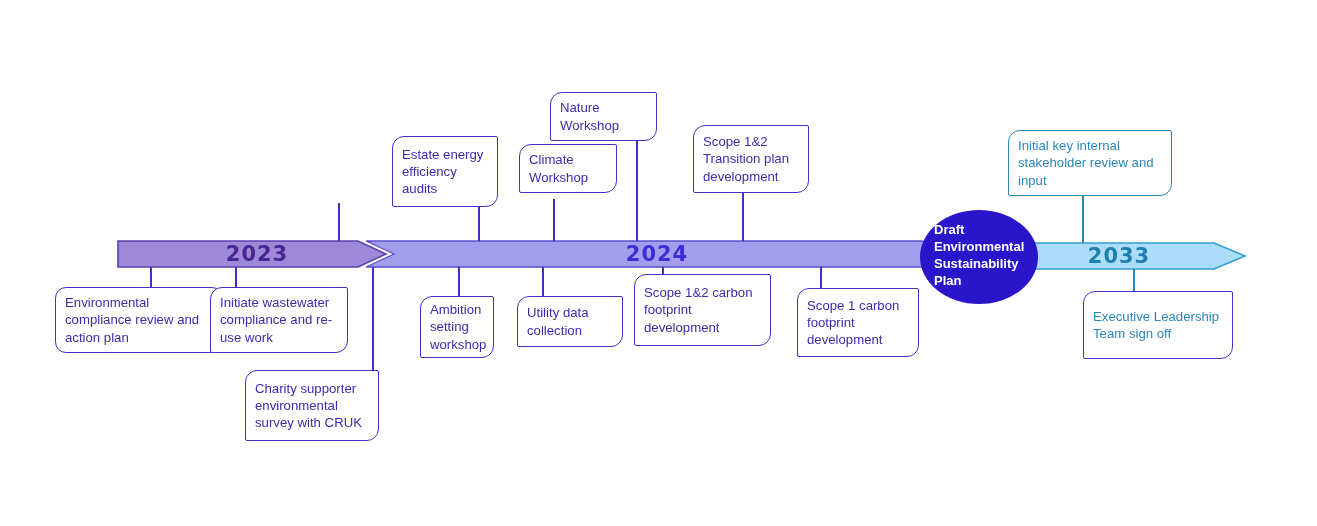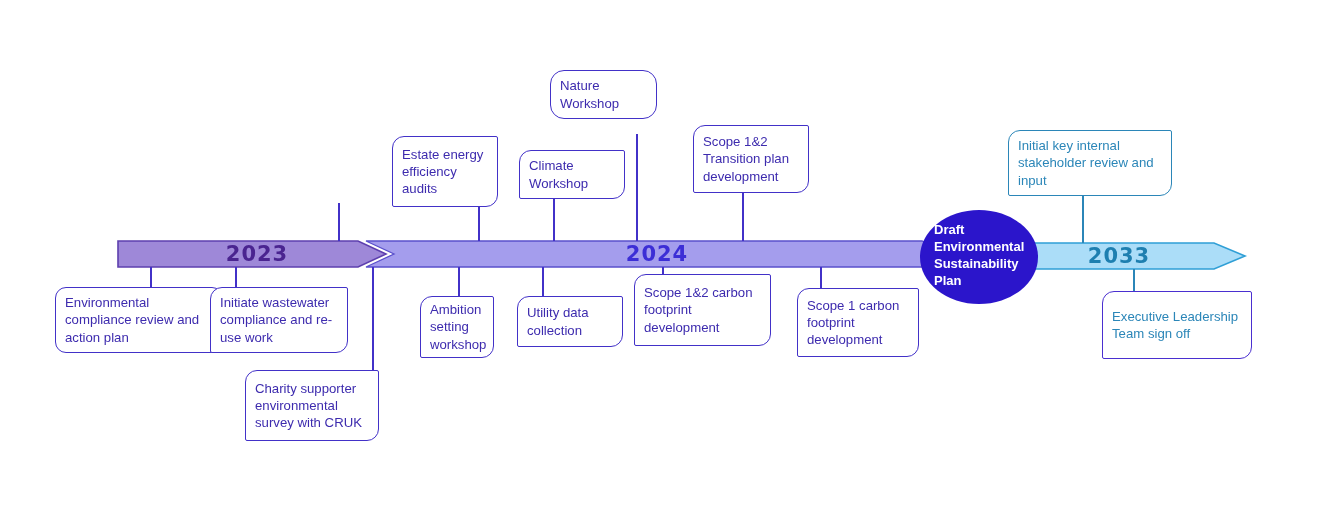--- a/index.html
+++ b/index.html
@@ -60,24 +60,24 @@
   <div class="connector" style="left:372px; top:267px; height:103px;"></div>
   <div class="connector" style="left:458px; top:267px; height:29px;"></div>
   <div class="connector" style="left:542px; top:267px; height:29px;"></div>
   <div class="connector" style="left:662px; top:267px; height:21px;"></div>
   <div class="connector" style="left:820px; top:267px; height:21px;"></div>
   <div class="connector teal" style="left:1133px; top:269px; height:22px;"></div>
 
   <div class="box" style="left:392px; top:136px; width:106px; height:71px;">
     <span>Estate energy efficiency audits</span>
   </div>
-  <div class="box" style="left:550px; top:70px; width:107px; height:49px;border-radius:14px;">
+  <div class="box" style="left:550px; top:92px; width:107px; height:49px;">
     <span>Nature Workshop</span>
   </div>
-  <div class="box" style="left:519px; top:150px; width:106px; height:49px;">
+  <div class="box" style="left:519px; top:144px; width:98px; height:49px;">
     <span>Climate Workshop</span>
   </div>
   <div class="box" style="left:693px; top:125px; width:116px; height:68px;">
     <span>Scope 1&amp;2 Transition plan development</span>
   </div>
   <div class="box teal" style="left:1008px; top:130px; width:164px; height:66px;">
     <span>Initial key internal stakeholder review and input</span>
   </div>
 
   <div class="box" style="left:55px; top:287px; width:168px; height:66px;border-radius:11px;">
@@ -94,17 +94,17 @@
   </div>
   <div class="box" style="left:517px; top:296px; width:106px; height:51px;">
     <span>Utility data collection</span>
   </div>
   <div class="box" style="left:634px; top:274px; width:137px; height:72px;">
     <span>Scope 1&amp;2 carbon footprint development</span>
   </div>
   <div class="box" style="left:797px; top:288px; width:122px; height:69px;">
     <span>Scope 1 carbon footprint development</span>
   </div>
-  <div class="box violet" style="left:1083px; top:291px; width:150px; height:68px;margin-left:19px;">
+  <div class="box violet" style="left:1083px; top:291px; width:150px; height:68px;">
     <span>Executive Leadership Team sign off</span>
   </div>
 
 </div>
 
 </body></html>

